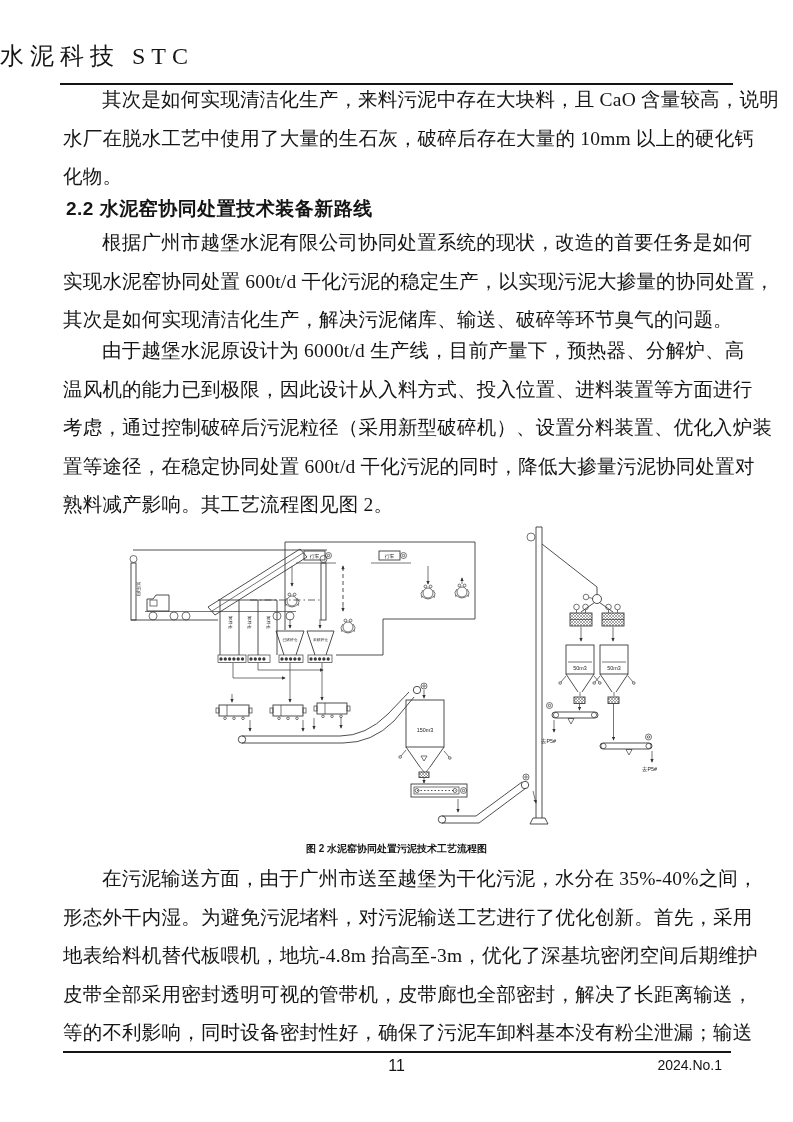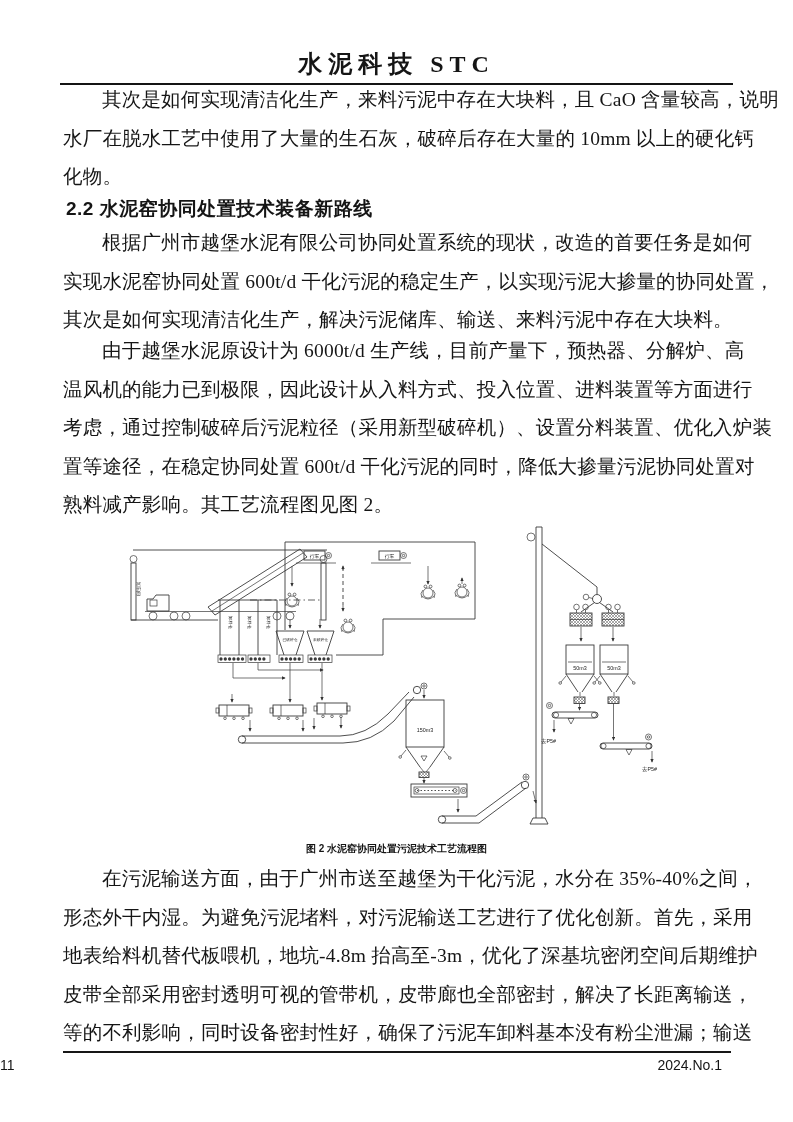--- a/index.html
+++ b/index.html
@@ -1,31 +1,31 @@
 <!DOCTYPE html>
 <html><head>
 <meta charset="utf-8">
 <style>
   html,body{margin:0;padding:0;background:#e8e8e8;}
   .page{position:relative;width:793px;height:1122px;background:#ffffff;margin:0 auto;
         font-family:"Liberation Serif","DejaVu Serif",serif;color:#151515;overflow:hidden;}
-  .journal-title{position:absolute;top:48px;left:0;width:100%;text-align:center;
-        font-size:24px;letter-spacing:6px;font-weight:bold;}
+  .journal-title{position:absolute;top:40px;left:0;width:100%;
+        font-size:24px;letter-spacing:6px;font-weight:normal;}
   .head-rule{position:absolute;top:83px;left:60px;width:673px;height:2px;background:#141414;}
   .para{position:absolute;left:63px;width:668px;}
   .tline{font-size:19.5px;line-height:38.6px;height:38.6px;text-align:justify;text-align-last:justify;
         letter-spacing:.2px;white-space:nowrap;}
   .tline.first{text-indent:39px;}
   .tline.last{text-align-last:left;}
   .sec-heading{position:absolute;left:66px;top:196px;width:668px;font-family:"Liberation Sans","DejaVu Sans",sans-serif;
         font-weight:bold;font-size:19px;letter-spacing:.5px;}
   .fig-caption{position:absolute;left:0;top:842px;width:100%;text-align:center;
         font-family:"Liberation Sans","DejaVu Sans",sans-serif;font-weight:bold;font-size:10px;}
   .foot-rule{position:absolute;top:1051px;left:63px;width:668px;height:2.4px;background:#161616;}
-  .page-num{position:absolute;top:1057px;left:0;width:100%;font-size:14px;
+  .page-num{position:absolute;top:1057px;left:0;width:100%;text-align:center;font-size:16px;
         font-family:"Liberation Sans","DejaVu Sans",sans-serif;}
   .issue{position:absolute;top:1057px;right:71px;font-size:14px;
         font-family:"Liberation Sans","DejaVu Sans",sans-serif;}
   svg.diagram{position:absolute;left:0;top:0;width:793px;height:1122px;}
   svg .ln{stroke:#3a3a3a;stroke-width:.9;fill:none;}
   svg .thin{stroke:#3a3a3a;stroke-width:.7;fill:none;}
   svg .dots{stroke:#3a3a3a;stroke-width:3.3;stroke-dasharray:0 4.3;stroke-linecap:round;fill:none;}
   svg .dash{stroke:#3a3a3a;stroke-width:.9;fill:none;stroke-dasharray:4 3;}
   svg .dashdot{stroke:#3a3a3a;stroke-width:.8;fill:none;stroke-dasharray:7 3 1.5 3;}
   svg text{fill:#222;stroke:none;font-family:"Liberation Sans","DejaVu Sans",sans-serif;}
@@ -42,21 +42,21 @@
     <div class="tline first">其次是如何实现清洁化生产，来料污泥中存在大块料，且 CaO 含量较高，说明</div>
     <div class="tline">水厂在脱水工艺中使用了大量的生石灰，破碎后存在大量的 10mm 以上的硬化钙</div>
     <div class="tline last">化物。</div>
   </div>
 
   <div class="sec-heading">2.2 水泥窑协同处置技术装备新路线</div>
 
   <div class="para" style="top:224px">
     <div class="tline first">根据广州市越堡水泥有限公司协同处置系统的现状，改造的首要任务是如何</div>
     <div class="tline">实现水泥窑协同处置 600t/d 干化污泥的稳定生产，以实现污泥大掺量的协同处置，</div>
-    <div class="tline last">其次是如何实现清洁化生产，解决污泥储库、输送、来料污泥中存在大块料。</div>
+    <div class="tline last">其次是如何实现清洁化生产，解决污泥储库、输送、破碎等环节臭气的问题。</div>
   </div>
 
   <div class="para" style="top:332px">
     <div class="tline first">由于越堡水泥原设计为 6000t/d 生产线，目前产量下，预热器、分解炉、高</div>
     <div class="tline">温风机的能力已到极限，因此设计从入料方式、投入位置、进料装置等方面进行</div>
     <div class="tline">考虑，通过控制破碎后污泥粒径（采用新型破碎机）、设置分料装置、优化入炉装</div>
     <div class="tline">置等途径，在稳定协同处置 600t/d 干化污泥的同时，降低大掺量污泥协同处置对</div>
     <div class="tline last">熟料减产影响。其工艺流程图见图 2。</div>
   </div>
 

